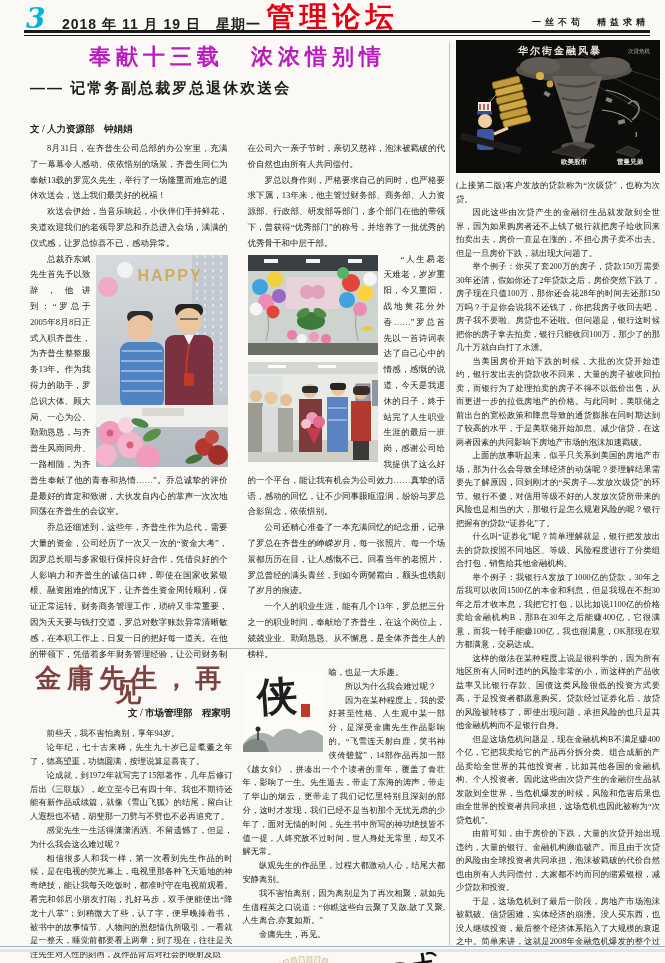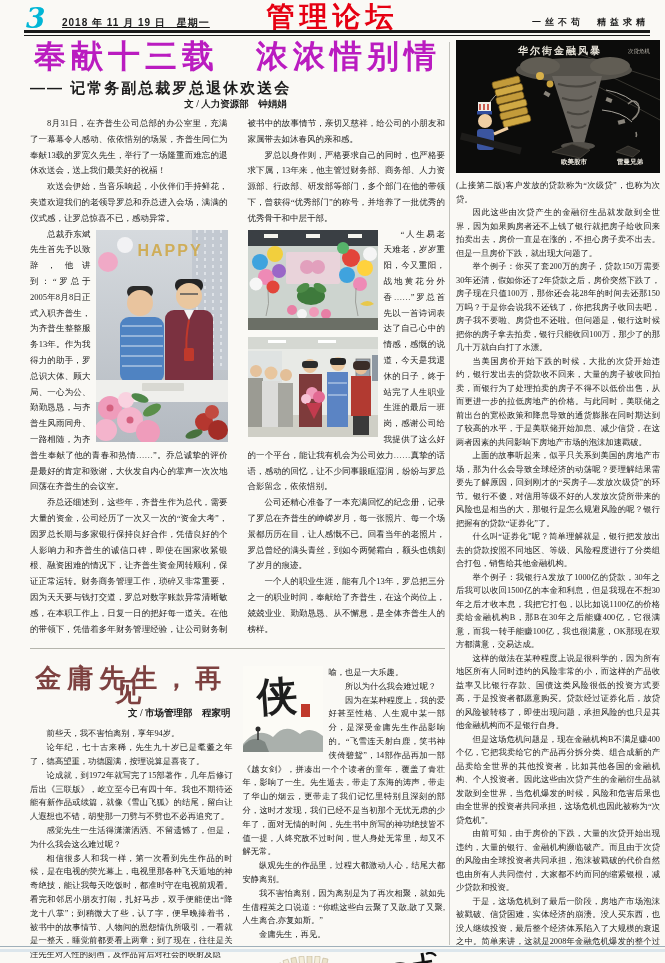--- a/index.html
+++ b/index.html
@@ -1,32 +1,32 @@
 <!DOCTYPE html>
 <html><head>
 <meta charset="utf-8">
 <style>
   html,body{margin:0;padding:0;}
   .page{position:relative;width:665px;height:963px;background:#faf9f5;overflow:hidden;
         font-family:"Liberation Serif","DejaVu Serif",serif;color:#1c1c1c;}
   
   .pgnum{position:absolute;left:26px;top:2px;font:italic bold 28px "DejaVu Serif",serif;color:#00b6d6;}
-  .hdate{position:absolute;left:62px;top:16px;font-size:10px;font-weight:bold;letter-spacing:1px;font-family:"Liberation Sans",sans-serif;text-decoration:underline;}
+  .hdate{position:absolute;left:62px;top:16px;font-size:14px;font-weight:bold;letter-spacing:1px;font-family:"Liberation Sans",sans-serif;}
   .hsection{position:absolute;left:0;right:0;top:-2px;text-align:center;font-family:"Liberation Sans",sans-serif;
             font-weight:bold;font-size:28px;color:#e60012;letter-spacing:5px;}
   .hmotto{position:absolute;right:16px;top:16px;font-size:9px;font-weight:bold;letter-spacing:4px;font-family:"Liberation Sans",sans-serif;}
   .rule1{position:absolute;left:24px;width:626px;top:30px;height:2.5px;background:#1a1a1a;}
   .rule2{position:absolute;left:24px;width:626px;top:34.5px;height:1px;background:#1a1a1a;}
   
   .main{position:absolute;left:30px;top:40px;width:415px;}
-  .m-title{text-align:center;font-family:"Liberation Sans",sans-serif;font-weight:bold;font-size:32px;
+  .m-title{text-align:center;font-family:"Liberation Sans",sans-serif;font-weight:bold;font-size:22px;
            color:#ba1cc0;letter-spacing:5px;line-height:33px;}
   .m-sub{text-align:left;font-family:"Liberation Sans",sans-serif;font-weight:bold;font-size:15px;
          letter-spacing:2px;margin-top:6px;}
-  .m-by{text-align:center;font-size:9.5px;font-weight:bold;margin:0 4px 5px 0;}
+  .m-by{text-align:left;font-size:9.5px;font-weight:bold;margin:25px 4px 5px 0;}
   .cols{display:flex;gap:20px;height:524px;overflow:hidden;}
   .col{width:203px;font-size:8.5px;line-height:15.8px;text-align:justify;}
   p{margin:0;text-indent:2em;}
   p.ni{text-indent:0;}
   .photo1{float:right;width:132px;height:212px;margin:3px 0 3px 5px;}
   .pstack{float:left;width:130px;margin:3px 6px 3px 0;}
   .pstack svg{display:block;margin-bottom:7px;}
   
   .second{position:absolute;left:30px;top:648px;width:415px;border-top:1px solid #b5b5ad;padding-top:17px;height:298px;overflow:hidden;}
   .s-cols{display:flex;gap:10px;}
@@ -119,21 +119,21 @@
               <circle cx="116" cy="182" r="7" fill="#c24a40"></circle>
               <ellipse cx="98" cy="204" rx="9" ry="4" fill="#47713d" transform="rotate(-20 98 204)"></ellipse>
             </g>
           </svg>
         </span>
         <p>总裁乔东斌先生首先予以致辞，他讲到：“罗总于2005年8月8日正式入职齐普生，为齐普生整整服务13年。作为我得力的助手，罗总识大体、顾大局、一心为公、勤勤恳恳，与齐普生风雨同舟、一路相随，为齐普生奉献了他的青春和热情……”。乔总诚挚的评价是最好的肯定和致谢，大伙发自内心的掌声一次次地回荡在齐普生的会议室。</p>
         <p>乔总还细述到，这些年，齐普生作为总代，需要大量的资金，公司经历了一次又一次的“资金大考”，因罗总长期与多家银行保持良好合作，凭借良好的个人影响力和齐普生的诚信口碑，即使在国家收紧银根、融资困难的情况下，让齐普生资金周转顺利，保证正常运转。财务商务管理工作，琐碎又非常重要，因为天天要与钱打交道，罗总对数字账款异常清晰敏感，在本职工作上，日复一日的把好每一道关。在他的带领下，凭借着多年财务管理经验，让公司财务制度从无到有，从零散到健全。</p>
 
       </div>
       <div class="col">
-        <p class="ni">被书中的故事情节，亲切又慈祥，给公司的小朋友和家属带去如沐春风的亲和感。</p>
+        <p class="ni">在公司六一亲子节时，亲切又慈祥，泡沫被戳破的代价自然也由所有人共同偿付。</p>
         <p>罗总以身作则，严格要求自己的同时，也严格要求下属，13年来，他主管过财务部、商务部、人力资源部、行政部、研发部等部门，多个部门在他的带领下，曾获得“优秀部门”的称号，并培养了一批优秀的优秀骨干和中层干部。</p>
         <span class="pstack">
           <svg width="130" height="100" viewBox="0 0 130 100">
             <rect width="130" height="100" fill="#cdd4cf"></rect>
             <rect width="130" height="16" fill="#3a3f44"></rect>
             <rect x="16" y="4" width="14" height="4" fill="#f4f4ee"></rect>
               <rect x="58" y="4" width="14" height="4" fill="#f4f4ee"></rect>
               <rect x="100" y="4" width="14" height="4" fill="#f4f4ee"></rect>
             <rect x="38" y="22" width="54" height="32" rx="2" fill="#e9d3da"></rect>
             <circle cx="59" cy="37" r="7" fill="#e2a0bd"></circle>

